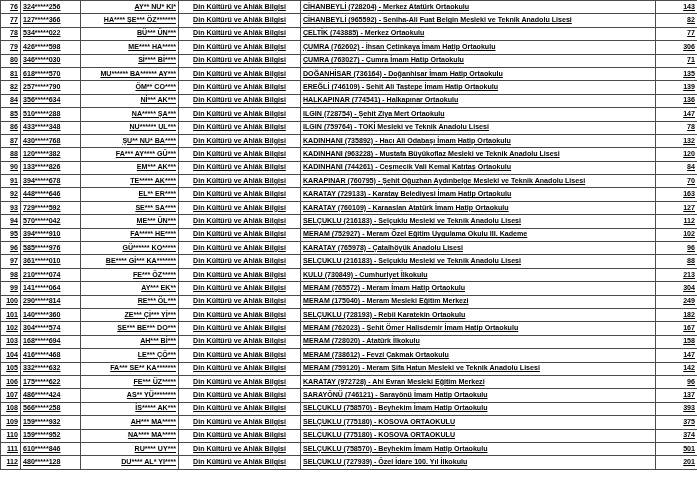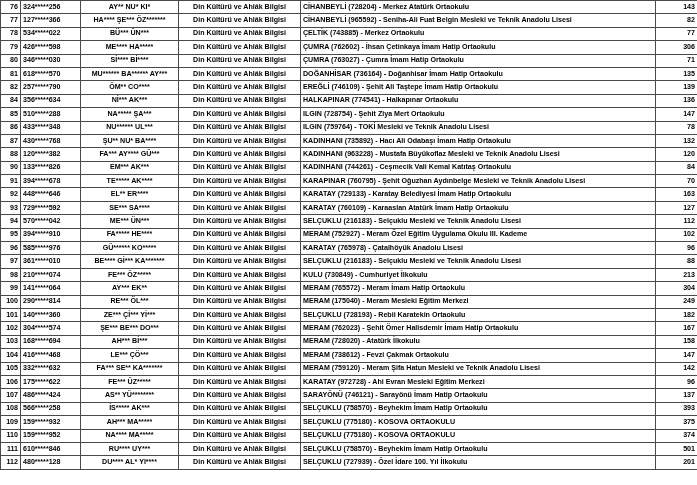--- a/index.html
+++ b/index.html
@@ -11,20 +11,21 @@
     width: 697px;
     height: 485px;
     overflow: hidden;
     font-family: "Liberation Sans", sans-serif;
   }
   #sheet {
     width: 697px;
     height: 485px;
     position: relative;
     background: #ffffff;
+    text-decoration: underline;
   }
   table.grid {
     border-collapse: collapse;
     table-layout: fixed;
     width: 697px;
     font-family: "Liberation Sans", sans-serif;
     font-size: 7.1px;
     font-weight: bold;
     color: #000000;
   }
@@ -42,21 +43,21 @@
     padding: 0 2px;
     height: 12.4px;
     line-height: 11px;
     white-space: nowrap;
     overflow: hidden;
     vertical-align: middle;
     background: #ffffff;
   }
   td.idx   { text-align: right; padding-right: 2px; }
   td.id    { text-align: left;  }
-  td.name  { text-align: center;  }
+  td.name  { text-align: right;  }
   td.subj  { text-align: center;  }
   td.school{ text-align: left;  }
   td.count { text-align: right; padding-right: 3px; }
 </style>
 </head>
 <body>
 
 <div id="sheet">
   <table class="grid">
     <colgroup>

